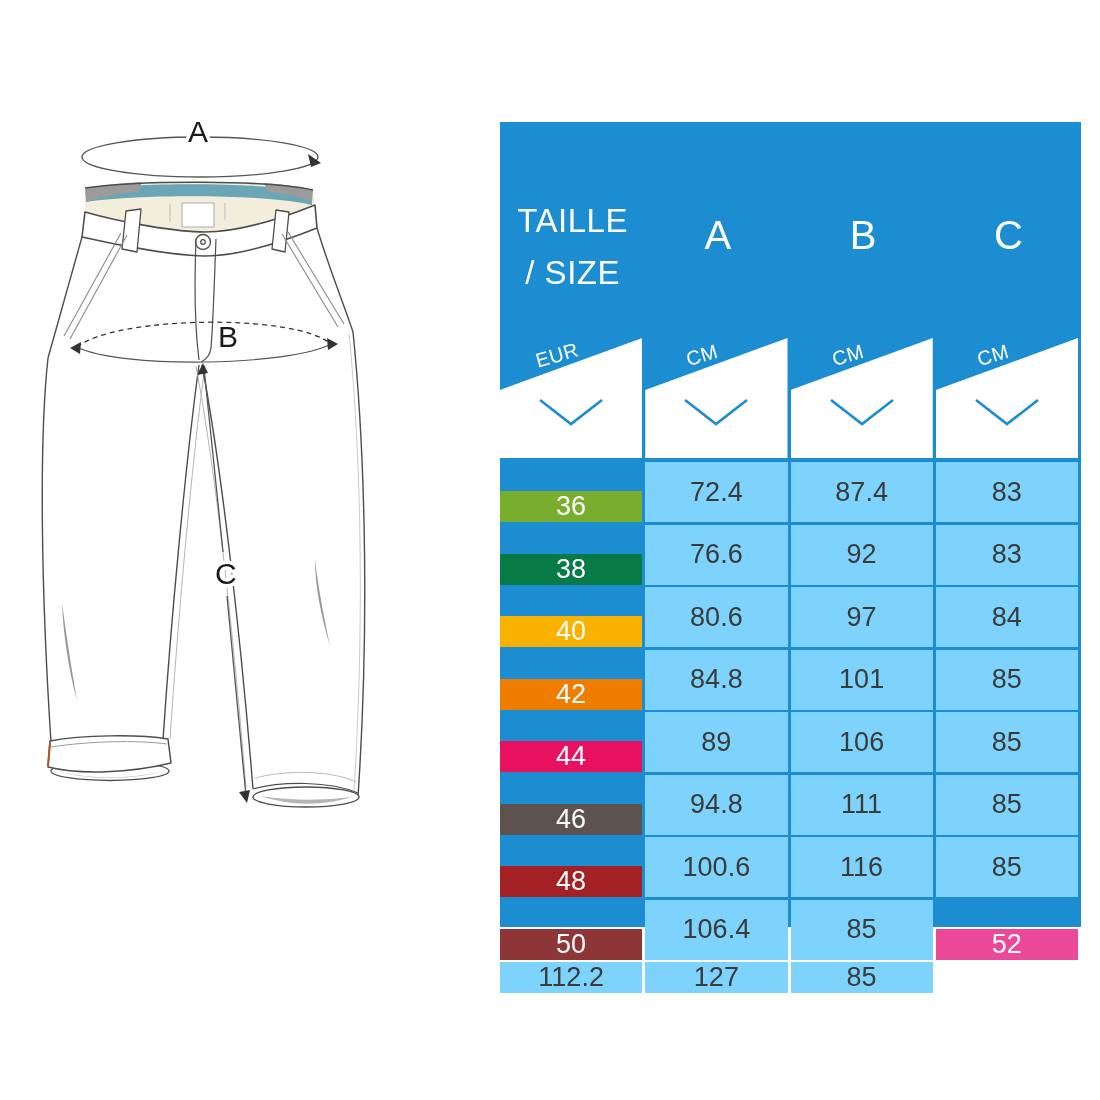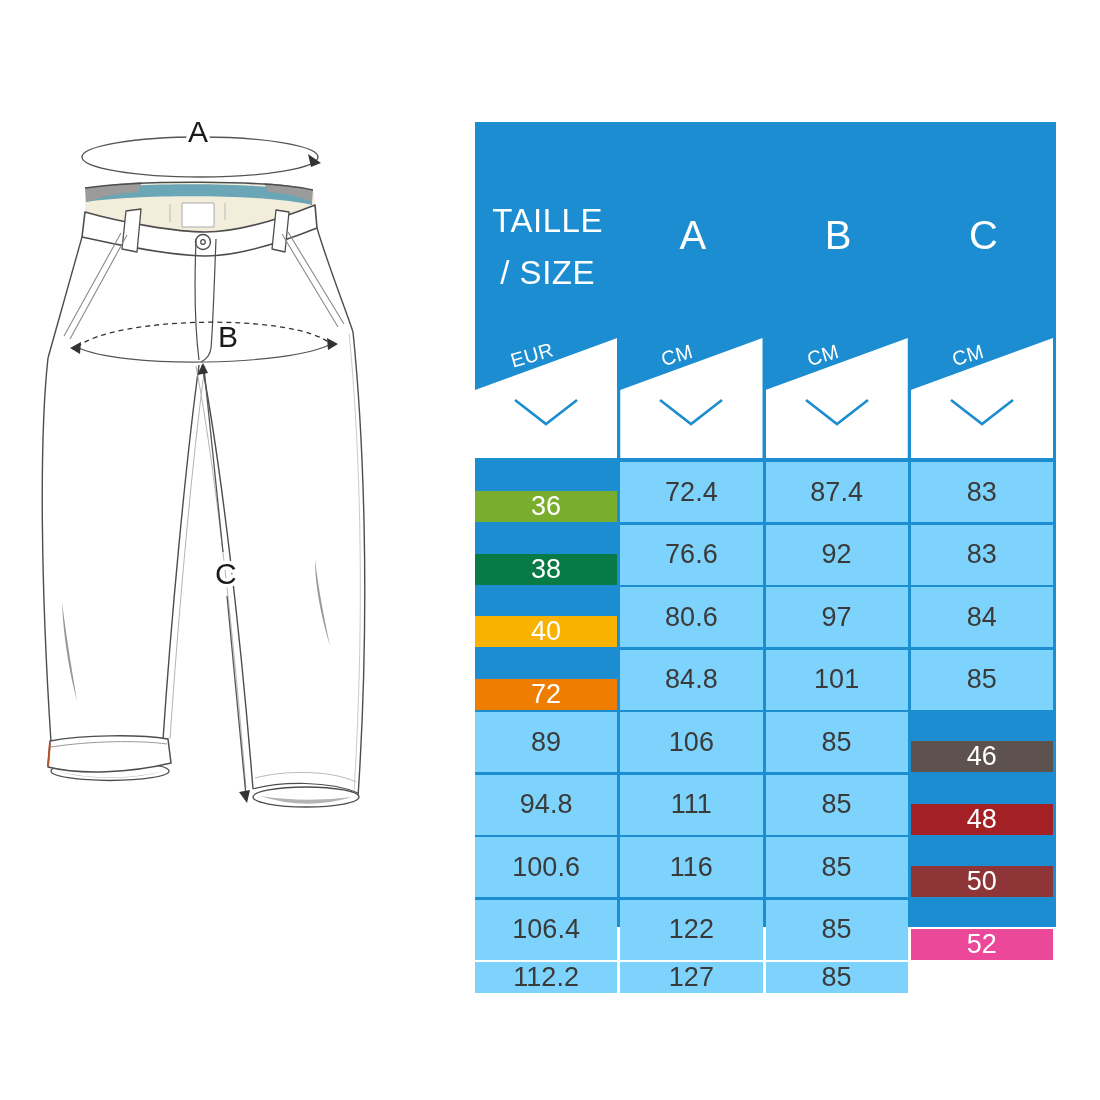--- a/index.html
+++ b/index.html
@@ -7,21 +7,21 @@
     width:1100px;height:1100px;position:relative;background:#ffffff;
     font-family:"Liberation Sans", sans-serif;overflow:hidden;
   }
   :root{ --blue:#1b8dd0; }
 
   
   .drawing{position:absolute;left:20px;top:100px;width:440px;height:760px;}
   .measure-label{font-size:30px;fill:#1a1a1a;paint-order:stroke;stroke:#ffffff;stroke-width:7px;stroke-linejoin:round;font-family:"Liberation Sans",sans-serif;}
 
   
-  .table-wrap{position:absolute;left:475px;top:122px;width:581px;}
+  .table-wrap{position:absolute;left:500px;top:122px;width:581px;}
   .thead{background:var(--blue);height:340px;position:relative;box-sizing:border-box;padding-bottom:4px;}
   .thead-top{height:216px;display:grid;grid-template-columns:repeat(4,1fr);}
   .title-cell{display:flex;flex-direction:column;justify-content:center;align-items:center;padding-top:34px;color:#fff;font-size:33px;line-height:52px;letter-spacing:.5px;}
   .abc-cell{display:flex;justify-content:center;align-items:center;color:#fff;font-size:40px;padding-top:10px;}
   .thead-units{height:120px;display:grid;grid-template-columns:repeat(4,1fr);column-gap:3px;padding-right:3px;box-sizing:border-box;}
   .unit-col{position:relative;}
   .wedge{position:absolute;inset:0;background:#ffffff;-webkit-clip-path:polygon(0 52px,100% 0,100% 100%,0 100%);clip-path:polygon(0 52px,100% 0,100% 100%,0 100%);}
   .unit-label{position:absolute;top:6px;left:0;right:0;text-align:center;color:#ffffff;font-size:20px;transform:translateX(-14px) rotate(-16deg);letter-spacing:.5px;}
   .chevron{position:absolute;top:60px;left:50%;margin-left:-33px;width:66px;height:30px;}
 
@@ -172,42 +172,42 @@
     <div class="cell size" style="background-color: rgb(7, 122, 69);">38</div>
     <div class="cell val">76.6</div>
     <div class="cell val">92</div>
     <div class="cell val">83</div>
 
     <div class="cell size" style="background-color: rgb(249, 178, 0);">40</div>
     <div class="cell val">80.6</div>
     <div class="cell val">97</div>
     <div class="cell val">84</div>
 
-    <div class="cell size" style="background-color: rgb(238, 125, 0);">72</div>
+    <div class="cell size" style="background-color: rgb(238, 125, 0);">42</div>
     <div class="cell val">84.8</div>
     <div class="cell val">101</div>
     <div class="cell val">85</div>
 
+    <div class="cell size" style="background-color: rgb(232, 17, 95);">44</div>
     <div class="cell val">89</div>
     <div class="cell val">106</div>
     <div class="cell val">85</div>
 
     <div class="cell size" style="background-color: rgb(93, 82, 78);">46</div>
     <div class="cell val">94.8</div>
     <div class="cell val">111</div>
     <div class="cell val">85</div>
 
     <div class="cell size" style="background-color: rgb(163, 33, 37); text-align: center;">48</div>
     <div class="cell val">100.6</div>
     <div class="cell val">116</div>
     <div class="cell val">85</div>
 
     <div class="cell size" style="background-color: rgb(142, 54, 55);">50</div>
     <div class="cell val">106.4</div>
-    <div class="cell val">122</div>
     <div class="cell val">85</div>
 
     <div class="cell size" style="background-color: #ec4899;">52</div>
     <div class="cell val">112.2</div>
     <div class="cell val">127</div>
     <div class="cell val">85</div>
   </div>
 </div>
 
 </body></html>

